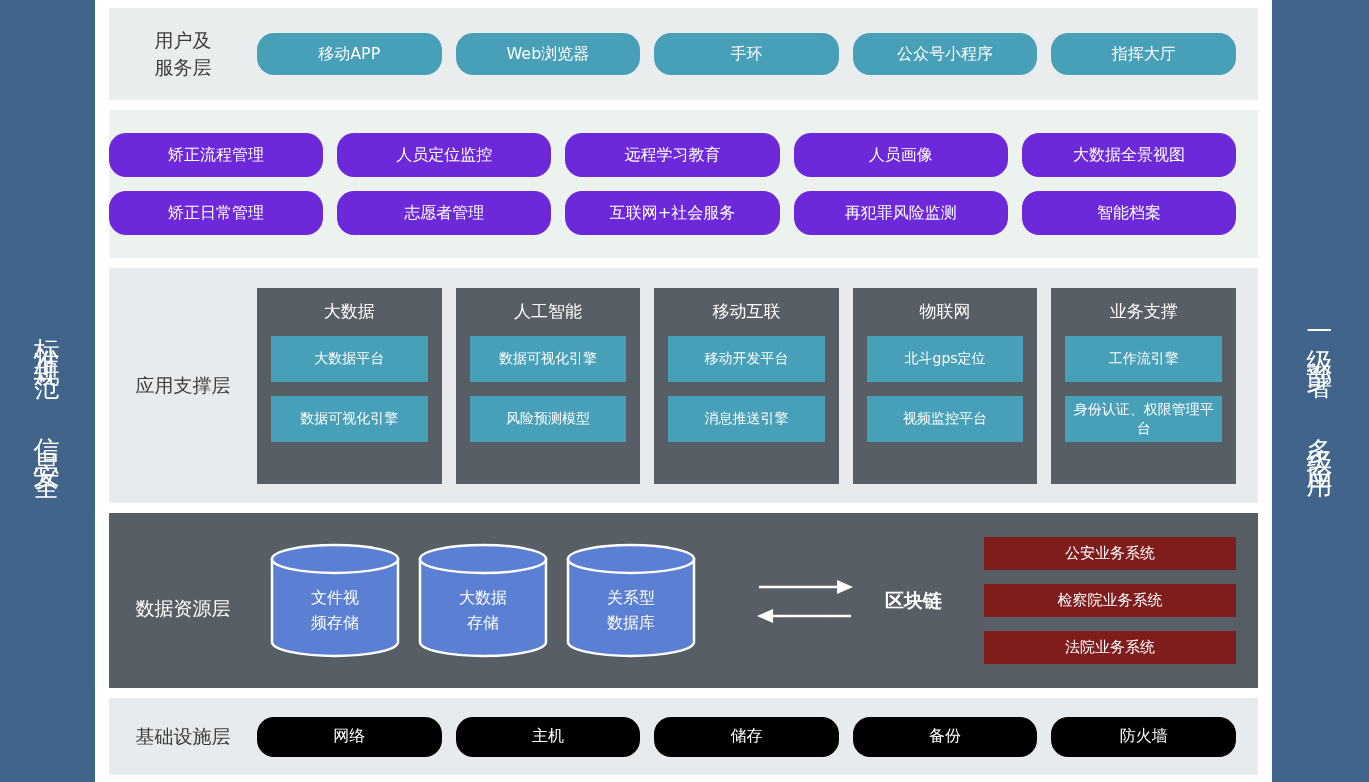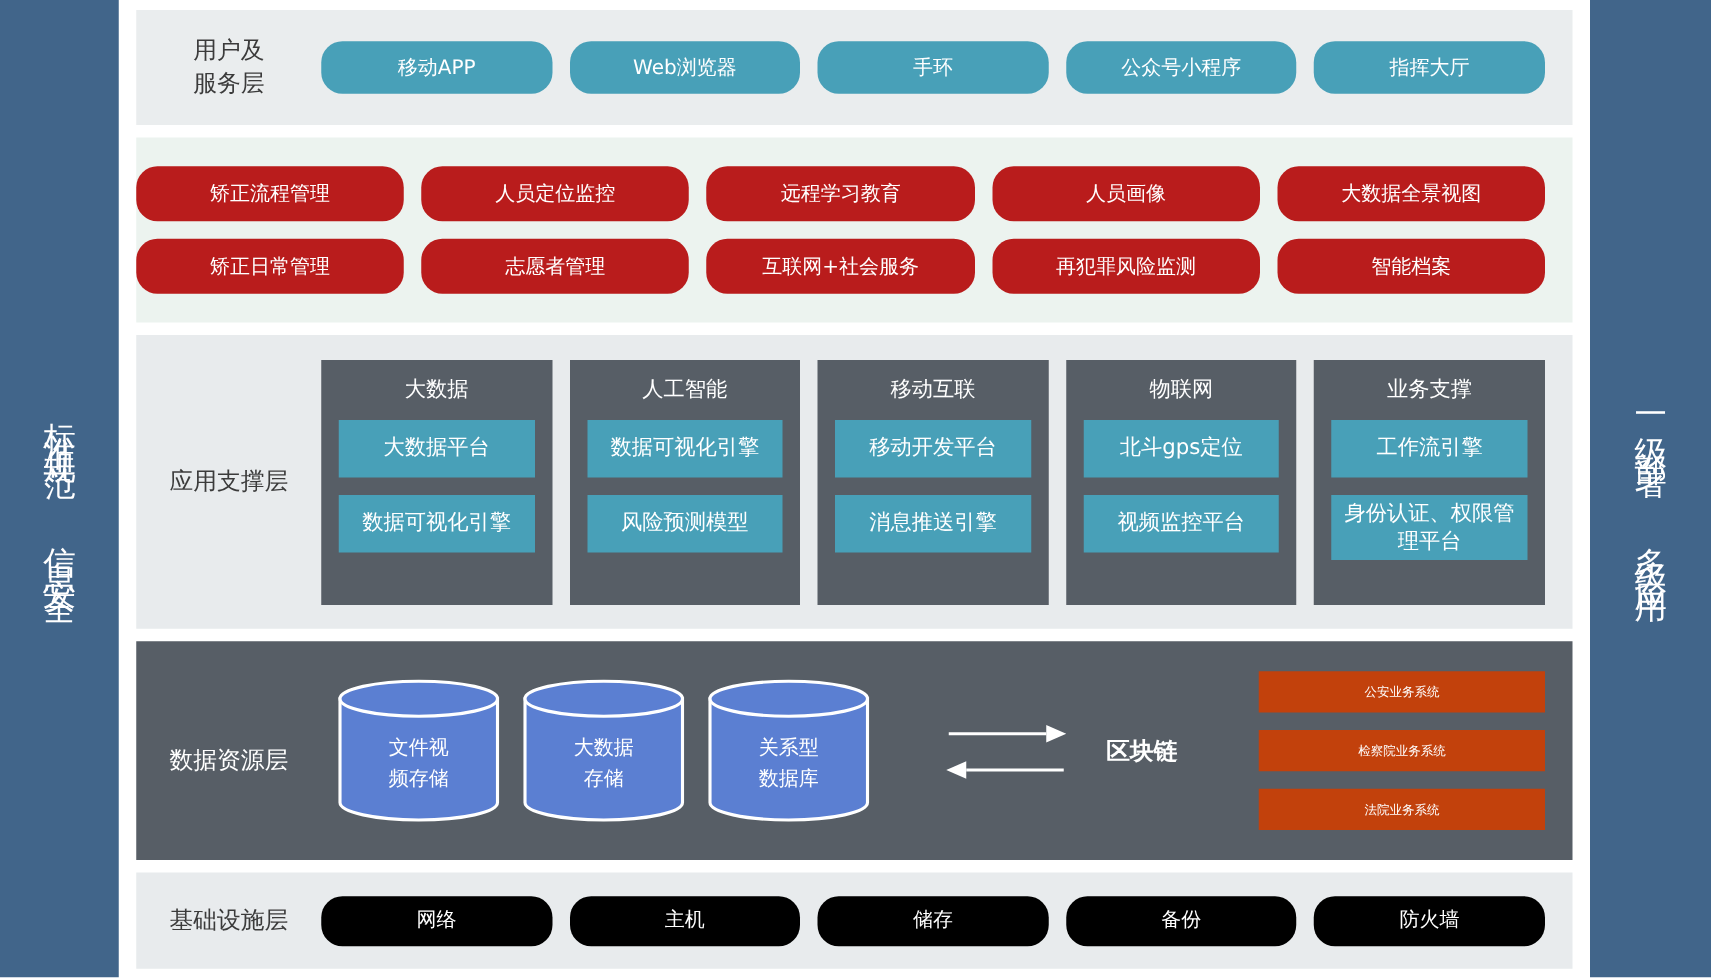--- a/index.html
+++ b/index.html
@@ -42,38 +42,38 @@
   .layer-sup   { background:#e8ebed; height:235px; }
   .layer-data  { background:#575e66; height:175px; }
   .layer-infra { background:#e8ebed; height:77px; }
 
   .btn-row { flex:1; display:flex; gap:14px; padding-right:22px; }
   .btn {
     flex:1; display:flex; align-items:center; justify-content:center;
     color:#fff; font-size:16px; text-align:center;border-radius:17px;
   }
   .btn-teal { background:#48a0b8; height:42px; }
-  .btn-blue { background:#b91c1c; height:44px; }
+  .btn-blue { background:#6d28d9; height:44px; }
   .btn-infra { background:#000000; height:40px; }
 
   .biz-rows { flex:1; display:flex; flex-direction:column; gap:14px; padding-right:22px; }
   .biz-rows .btn-row { padding-right:0; }
 
   
   .sup-row { flex:1; display:flex; gap:14px; padding-right:22px; }
   .sup-card {
     flex:1; background:#575e66; height:196px;
     display:flex; flex-direction:column; padding:0 14px 14px 14px;
   }
   .sup-title {
     height:48px; display:flex; align-items:center; justify-content:center;
     color:#fff; font-size:17px;
   }
   .sup-btn {
-    background:#48a0b8; color:#fff; font-size:17px;
+    background:#48a0b8; color:#fff; font-size:14px;
     min-height:46px; display:flex; align-items:center; justify-content:center;
     text-align:center; padding:4px 6px; line-height:1.3;
   }
   .sup-btn + .sup-btn { margin-top:14px; }
 
   
   .data-content { flex:1; display:flex; align-items:center; padding-right:22px; }
   .cylinders { display:flex; gap:16px; margin-left:12px;text-decoration:underline; }
   .cylinder { position:relative; width:132px; height:118px; }
   .cylinder svg { position:absolute; inset:0; }
@@ -83,22 +83,22 @@
     color:#fff; font-size:16px; text-align:center;
     white-space:pre-line; line-height:1.55;
   }
   .arrows { margin-left:58px; flex-shrink:0; }
   .blockchain {
     color:#fff; font-size:19px; font-weight:bold;
     margin:0 26px 0 30px; white-space:nowrap;
   }
   .systems { margin-left:auto; display:flex; flex-direction:column; gap:14px; }
   .sys-btn {
-    width:229px; height:33px; background:#c2410c; color:#fff;
-    font-size:10px; display:flex; align-items:center; justify-content:center;
+    width:252px; height:33px; background:#7f1d1d; color:#fff;
+    font-size:15px; display:flex; align-items:center; justify-content:center;
   }
 </style>
 </head>
 <body>
 
 <aside class="sidebar">
   <div class="sidebar-text">标准规范</div>
   <div class="sidebar-text">信息安全</div>
 </aside>
 

